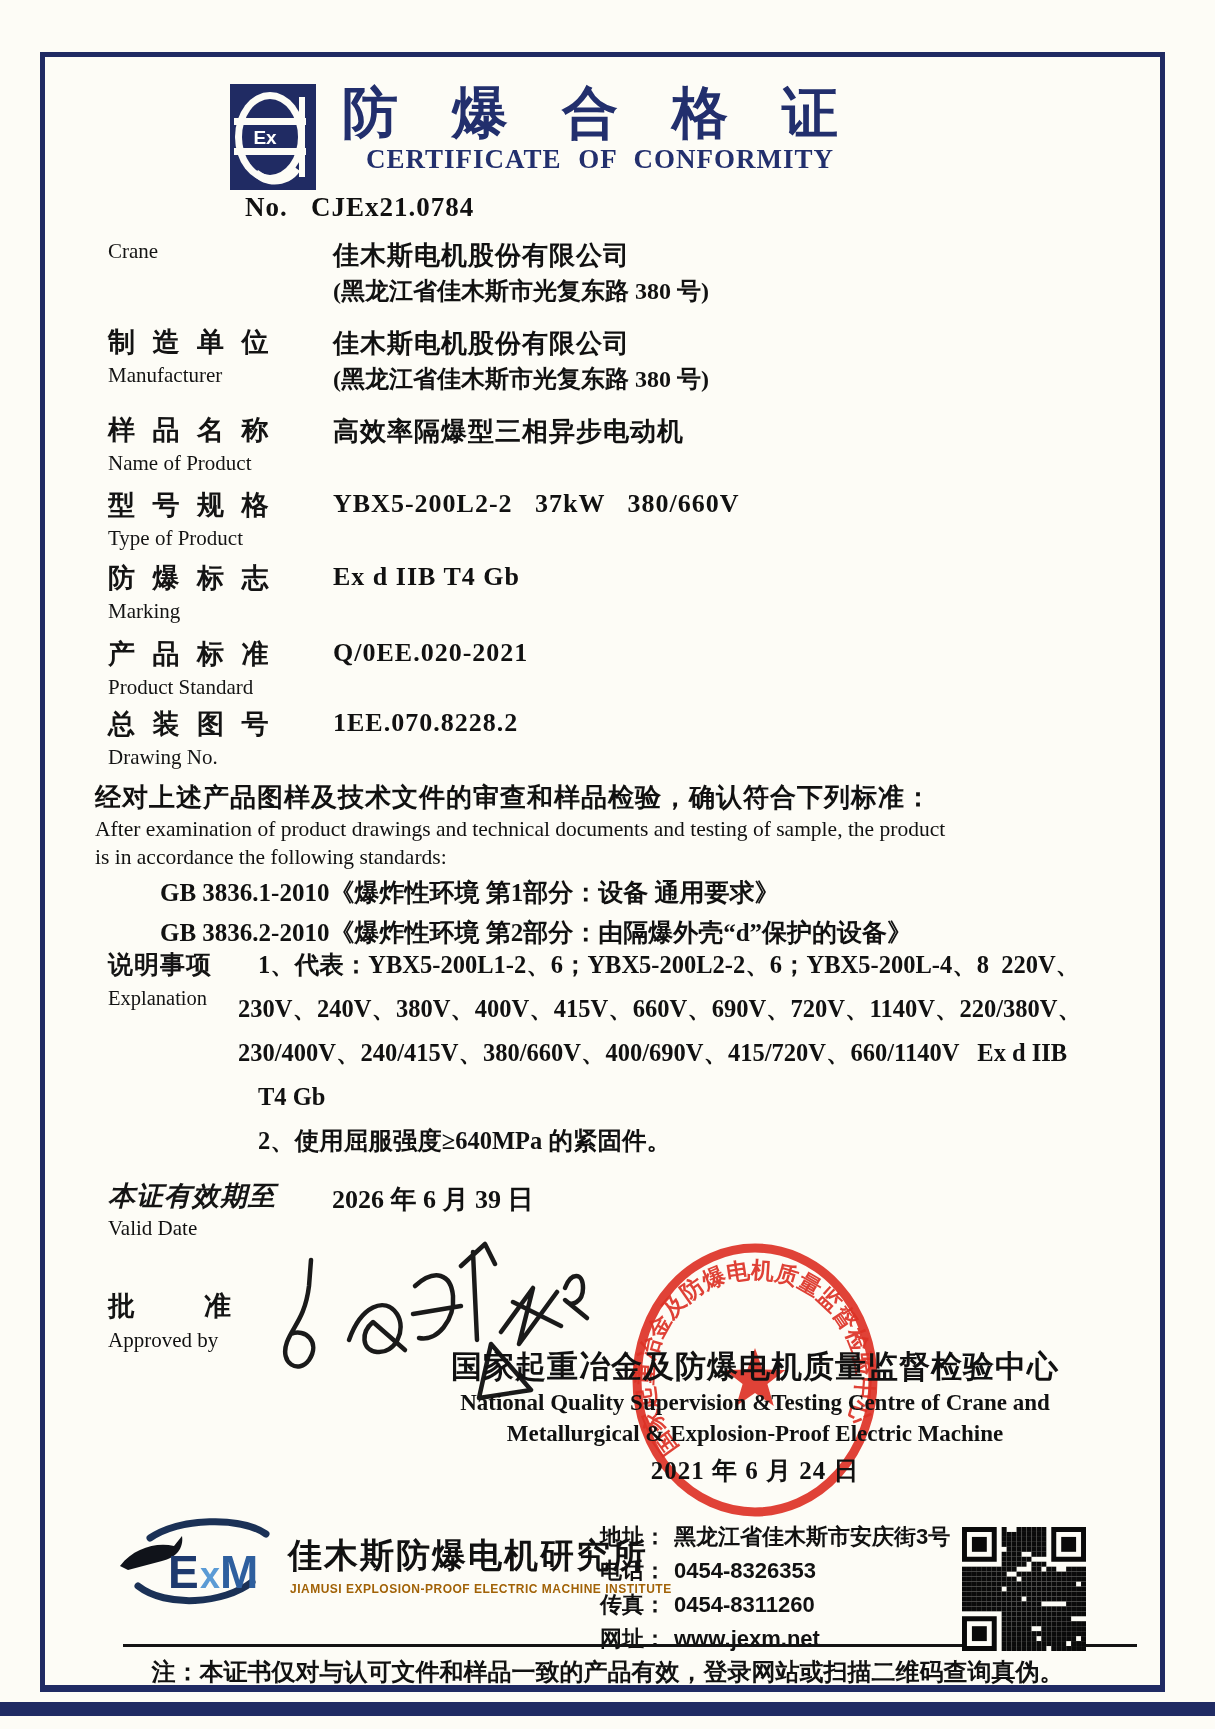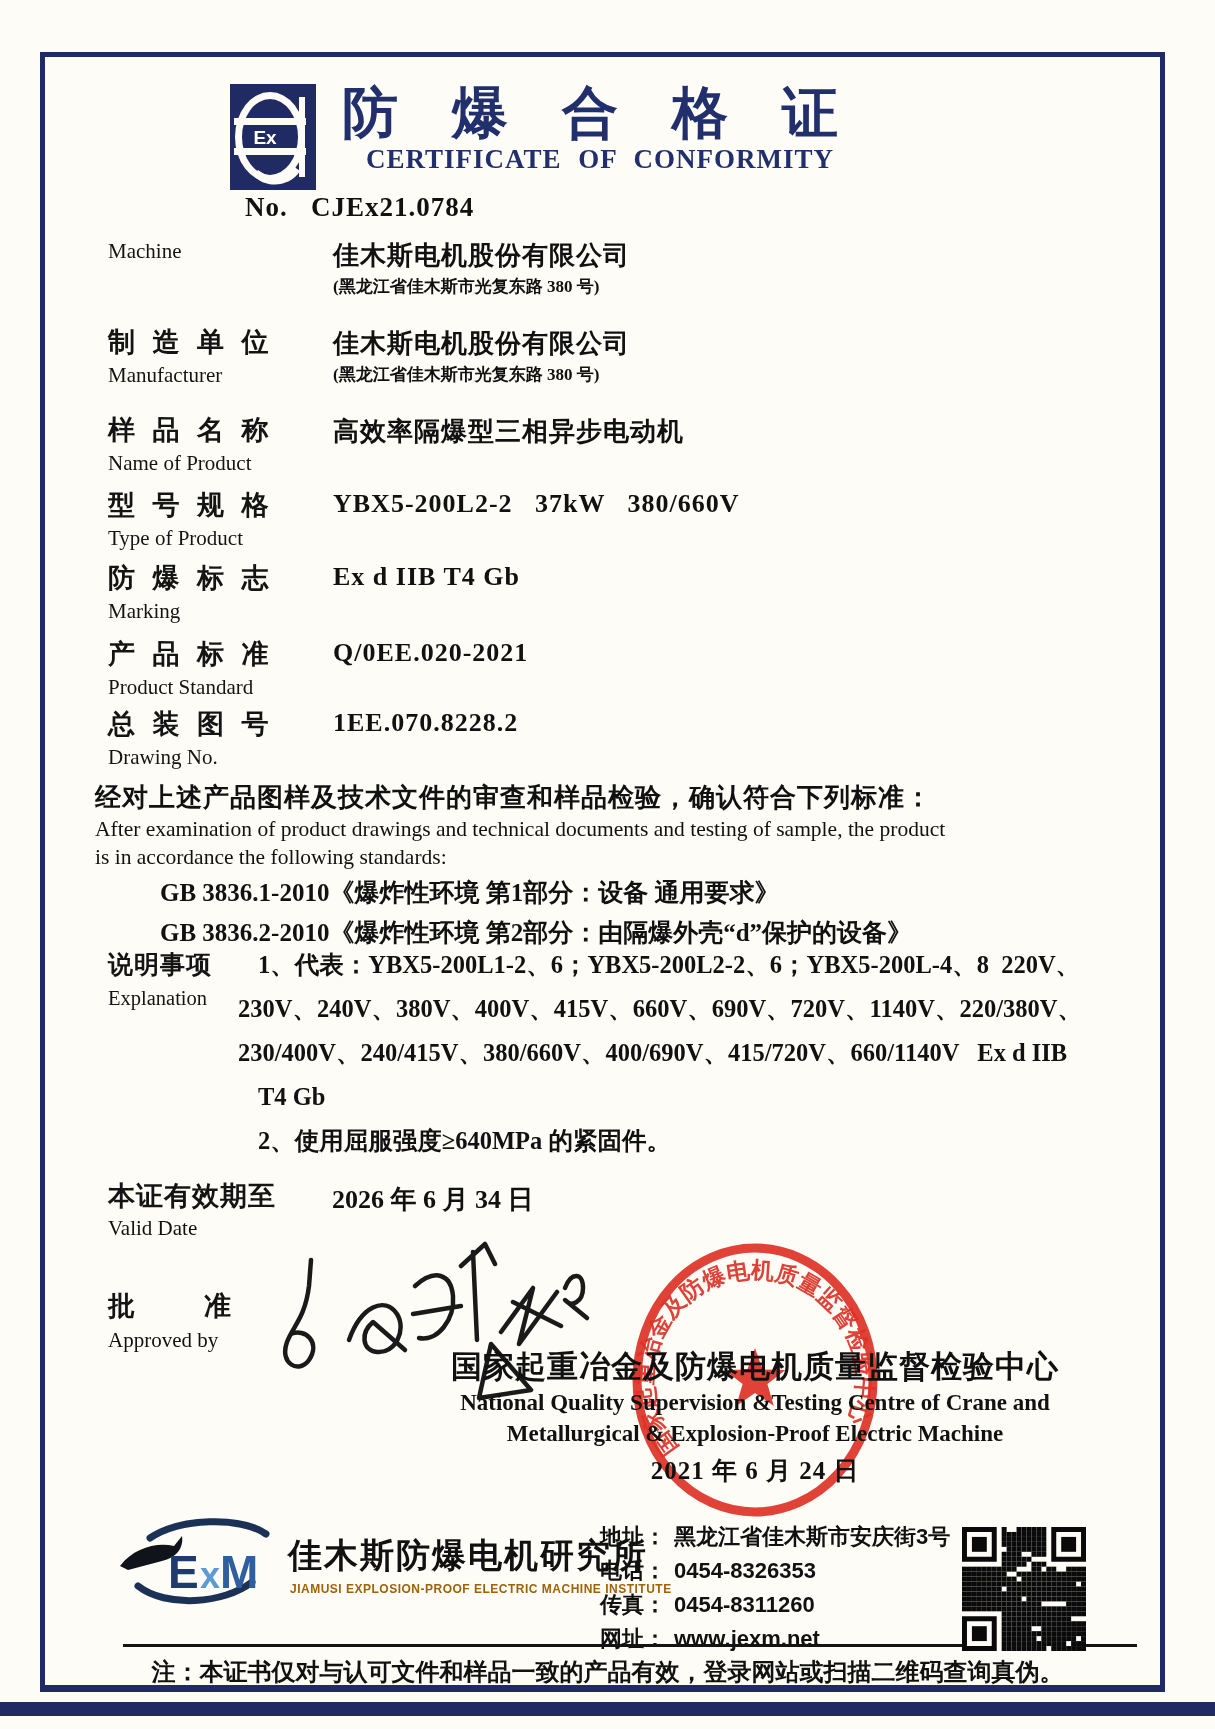--- a/index.html
+++ b/index.html
@@ -10,21 +10,21 @@
   .band-bottom{position:absolute;left:0;top:1702px;width:1215px;height:14px;background:#202b63;}
   .abs{position:absolute;}
   .pre{white-space:pre;}
   .title-cn{font-size:56px;font-weight:700;color:#222f6d;letter-spacing:20px;text-align:center;}
   .title-en{font-size:27px;font-weight:700;color:#222f6d;letter-spacing:1px;word-spacing:9px;text-align:center;}
   .cert-no{font-size:27px;font-weight:600;letter-spacing:1px;}
   .field-row{position:absolute;left:108px;width:1000px;height:80px;}
   .lab-cn{font-family:"Liberation Sans","DejaVu Sans",sans-serif;font-size:27px;font-weight:700;letter-spacing:5px;color:#141414;}
   .lab-en{font-size:21px;margin-top:3px;color:#141414;}
   .val{position:absolute;left:225px;top:2px;font-size:26px;font-weight:700;letter-spacing:1px;}
-  .val2{position:absolute;left:225px;top:39px;font-size:17px;font-weight:600;}
+  .val2{position:absolute;left:225px;top:39px;font-size:24px;font-weight:600;}
   .stmt-cn{font-size:26px;font-weight:700;font-family:"Liberation Sans","DejaVu Sans",sans-serif;letter-spacing:1px;}
   .stmt-en{font-size:21.5px;}
   .std{font-size:25px;font-weight:600;}
   .expl-line{font-size:24.5px;font-weight:600;line-height:44px;white-space:pre;}
   .indent{padding-left:20px;}
   .issuer-cn{font-size:31px;font-weight:700;text-align:center;letter-spacing:1px;
              font-family:"Liberation Sans","DejaVu Sans",sans-serif;}
   .issuer-en{font-size:23px;font-weight:700;text-align:center;}
   .issuer-date{font-size:25px;font-weight:600;text-align:center;letter-spacing:1px;}
   .inst-cn{font-size:34px;font-weight:700;letter-spacing:2px;font-family:"Liberation Sans","DejaVu Sans",sans-serif;}
@@ -55,21 +55,21 @@
       <path d="M28 86 C42 97 58 94 63 82 L70 87 C60 103 36 105 24 92 Z" fill="#fdfcf6"></path>
       <text x="35" y="60" text-anchor="middle" font-family="Liberation Sans, sans-serif" font-size="19" font-weight="bold" fill="#ffffff">Ex</text>
     </svg>
   </div>
 
   <div class="abs title-cn" style="left:330px;top:76px;width:540px;">防 爆 合 格 证</div>
   <div class="abs title-en" style="left:330px;top:144px;width:540px;">CERTIFICATE OF CONFORMITY</div>
   <div class="abs cert-no pre" style="left:245px;top:192px;width:640px;">No.   CJEx21.0784</div>
 
   <div class="field-row" style="top:236px;">
-    <div class="lab-en">Machine</div>
+    <div class="lab-en">Crane</div>
     <div class="val pre">佳木斯电机股份有限公司</div>
     <div class="val2">(黑龙江省佳木斯市光复东路 380 号)</div>
   </div>
   <div class="field-row" style="top:324px;">
     <div class="lab-cn">制 造 单 位</div>
     <div class="lab-en">Manufacturer</div>
     <div class="val pre">佳木斯电机股份有限公司</div>
     <div class="val2">(黑龙江省佳木斯市光复东路 380 号)</div>
   </div>
   <div class="field-row" style="top:412px;">
@@ -107,23 +107,23 @@
   <div class="abs lab-cn" style="left:108px;top:948px;font-size:25px;letter-spacing:1px;">说明事项</div>
   <div class="abs lab-en" style="left:108px;top:984px;position:absolute;font-size:20.5px;">Explanation</div>
   <div class="abs" style="left:238px;top:943px;width:900px;">
     <div class="expl-line indent">1、代表：YBX5-200L1-2、6；YBX5-200L2-2、6；YBX5-200L-4、8  220V、</div>
     <div class="expl-line">230V、240V、380V、400V、415V、660V、690V、720V、1140V、220/380V、</div>
     <div class="expl-line">230/400V、240/415V、380/660V、400/690V、415/720V、660/1140V   Ex d IIB</div>
     <div class="expl-line indent">T4 Gb</div>
     <div class="expl-line indent">2、使用屈服强度≥640MPa 的紧固件。</div>
   </div>
 
-  <div class="abs lab-cn" style="left:108px;top:1178px;letter-spacing:1px;">本证有效期至</div>
+  <div class="abs lab-cn" style="left:108px;top:1178px;letter-spacing:1px;font-style:italic;">本证有效期至</div>
   <div class="abs" style="left:108px;top:1216px;font-size:21px;">Valid Date</div>
-  <div class="abs pre" style="left:332px;top:1182px;font-size:26px;font-weight:600;">2026 年 6 月 34 日</div>
+  <div class="abs pre" style="left:332px;top:1182px;font-size:26px;font-weight:600;">2026 年 6 月 39 日</div>
 
   <div class="abs lab-cn" style="left:108px;top:1288px;">批　　准</div>
   <div class="abs" style="left:108px;top:1328px;font-size:21px;">Approved by</div>
   <div class="abs" style="left:265px;top:1222px;">
     <svg width="330" height="210" viewBox="0 0 330 210" fill="none" stroke="#1a1a1a" stroke-width="4.5" stroke-linecap="round" stroke-linejoin="round">
       <path d="M46 38 L44 64 C40 96 28 104 22 120 C14 142 34 152 44 138 C56 120 40 106 26 112"></path>
       <path d="M84 118 C96 84 120 74 132 92 C142 108 130 132 112 130 C96 128 96 110 108 100 L140 128"></path>
       <path d="M150 64 C170 46 186 52 188 74 C190 98 172 120 154 116 M148 92 L196 84"></path>
       <path d="M208 30 L212 118 M196 44 L220 22 L230 42"></path>
       <path d="M236 110 L268 66 L254 122 L292 70 M248 80 L296 104"></path>

